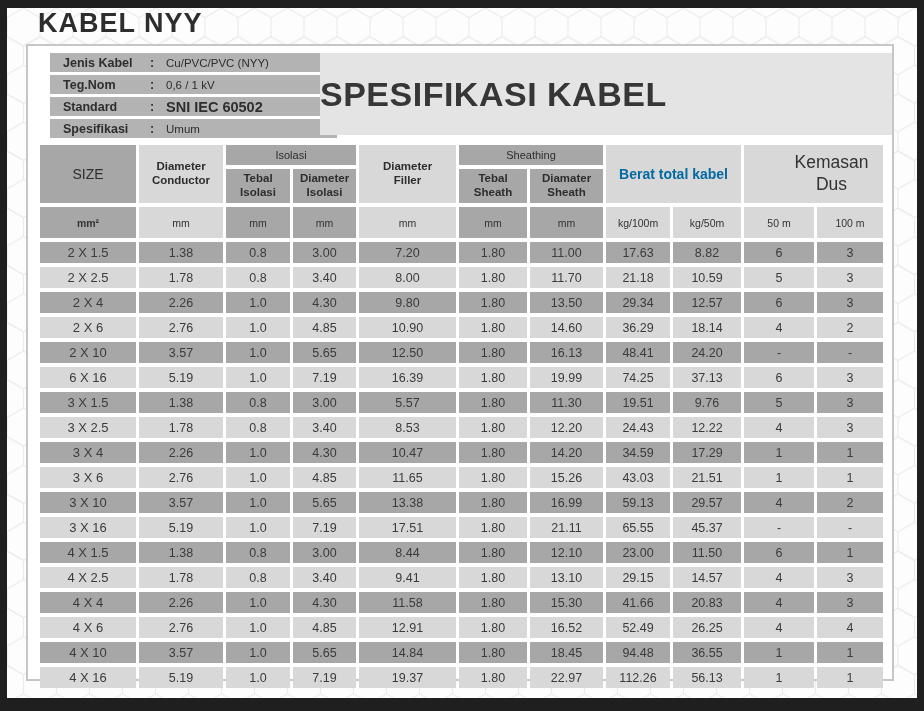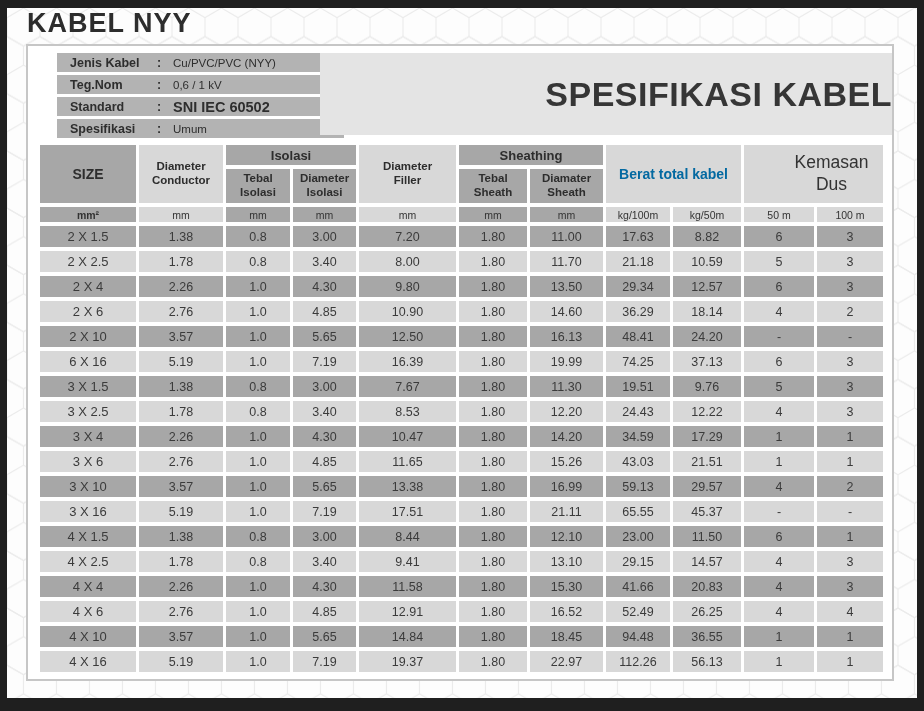--- a/index.html
+++ b/index.html
@@ -1,47 +1,47 @@
 <!DOCTYPE html>
 <html><head>
 <meta charset="utf-8">
 <style>
   * { margin:0; padding:0; box-sizing:border-box; }
   html,body { width:924px; height:711px; font-family:"Liberation Sans", sans-serif; }
   .frame { position:relative; width:924px; height:711px; background:#1f1f1f; }
   .inner { position:absolute; left:7px; top:8px; width:910px; height:690px; background:#fdfdfd; overflow:hidden; }
   .hexbg { position:absolute; left:0; top:0; }
-  .page-title { position:absolute; left:20px; top:0px; font-size:27px; font-weight:700; letter-spacing:1px; color:#2d2d2d; }
+  .page-title { position:absolute; left:31px; top:0px; font-size:27px; font-weight:700; letter-spacing:1px; color:#2d2d2d; }
   .content-box { position:absolute; left:19px; top:36px; width:868px; height:637px; background:#ffffff; border:2px solid #c6c6c6; }
 
   
-  .info-panel { position:absolute; left:29px; top:7px; width:287px; }
+  .info-panel { position:absolute; left:22px; top:7px; width:287px; }
   .info-row { height:19px; margin-bottom:3px; background:#b3b3b3; display:flex; align-items:center; padding-left:13px; color:#2e2e2e; }
   .info-row .il { font-weight:700; font-size:12.5px; width:87px; }
   .info-row .ic { font-weight:700; font-size:12.5px; width:10px; }
   .info-row .iv { font-size:11.5px; padding-left:6px; white-space:nowrap; }
   .info-row.std .iv { font-weight:700; font-size:14.5px; }
 
   
-  .spec-panel { position:absolute; left:292px; top:7px; width:572px; height:82px; background:#e4e4e4; display:flex; align-items:center; justify-content:flex-end; }
+  .spec-panel { position:absolute; left:292px; top:7px; width:572px; height:82px; background:#e4e4e4; display:flex; align-items:center; justify-content:flex-start; }
   .spec-panel span { font-size:34px; font-weight:700; color:#363636; letter-spacing:0.5px; }
 
   
   .spec-table { position:absolute; left:9px; top:95px; width:849px; border-collapse:separate; border-spacing:3px 4px; table-layout:fixed; }
   .spec-table th, .spec-table td { text-align:center; vertical-align:middle; overflow:hidden; padding:0; }
   .dk { background:#a7a7a7; }
   .lt { background:#d8d8d8; }
-  th.grp { height:20px; font-size:13px; font-weight:700; color:#2d2d2d; }
+  th.grp { height:20px; font-size:11px; font-weight:400; color:#2d2d2d; }
   th.sub { height:34px; font-size:11.5px; font-weight:700; color:#2d2d2d; line-height:1.2; }
   th.big { font-size:14px; font-weight:700; color:#0369a1; }
-  th.size { font-size:14px; font-weight:700; color:#2d2d2d; }
+  th.size { font-size:14px; font-weight:400; color:#2d2d2d; }
   th.kemasan { font-weight:400; }
   th .wrap { display:inline-block; max-width:64px; }
   th.kemasan .wrap { max-width:90px; font-size:17.5px; line-height:1.25; color:#333;margin-left:36px; }
-  td.u { height:15px; font-size:10.5px; color:#333;margin-top:9px; }
+  td.u { height:31px; font-size:10.5px; color:#333;margin-top:9px; }
   td.u.b { font-weight:700; }
   tbody td { height:21px; font-size:12.5px; color:#3b3b3b; }
   tbody td.sz { font-size:13px; }
 </style>
 </head>
 <body>
 
 <div class="frame">
   <div class="inner">
     <svg class="hexbg" width="910" height="690">
@@ -211,21 +211,21 @@
               <td class="lt">74.25</td>
               <td class="lt">37.13</td>
               <td class="lt">6</td>
               <td class="lt">3</td>
             </tr>
             <tr>
               <td class="dk sz">3 X 1.5</td>
               <td class="dk">1.38</td>
               <td class="dk">0.8</td>
               <td class="dk">3.00</td>
-              <td class="dk">7.67</td>
+              <td class="dk">5.57</td>
               <td class="dk">1.80</td>
               <td class="dk">11.30</td>
               <td class="dk">19.51</td>
               <td class="dk">9.76</td>
               <td class="dk">5</td>
               <td class="dk">3</td>
             </tr>
             <tr>
               <td class="lt sz">3 X 2.5</td>
               <td class="lt">1.78</td>

